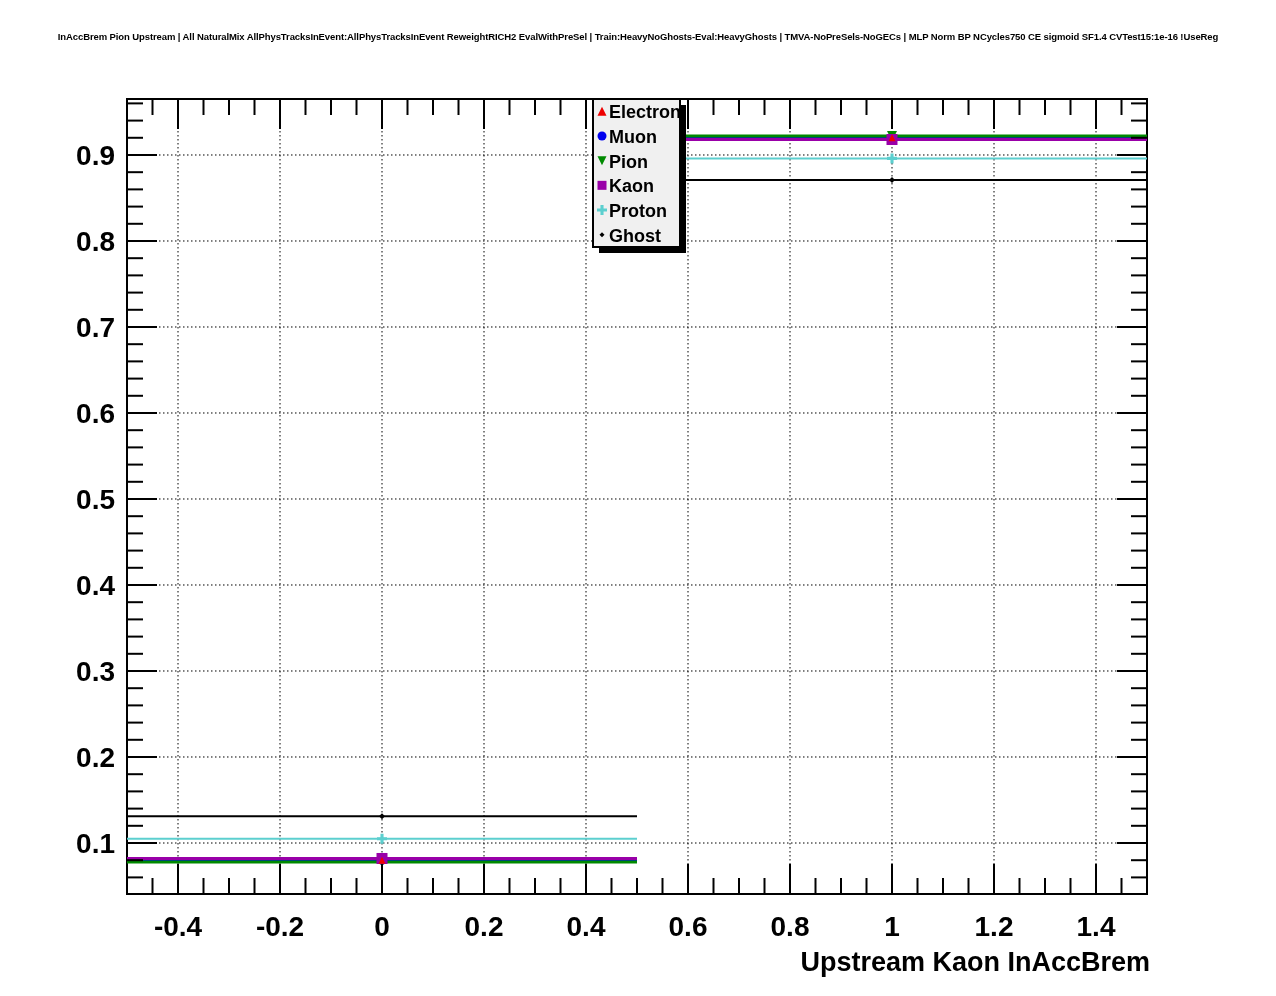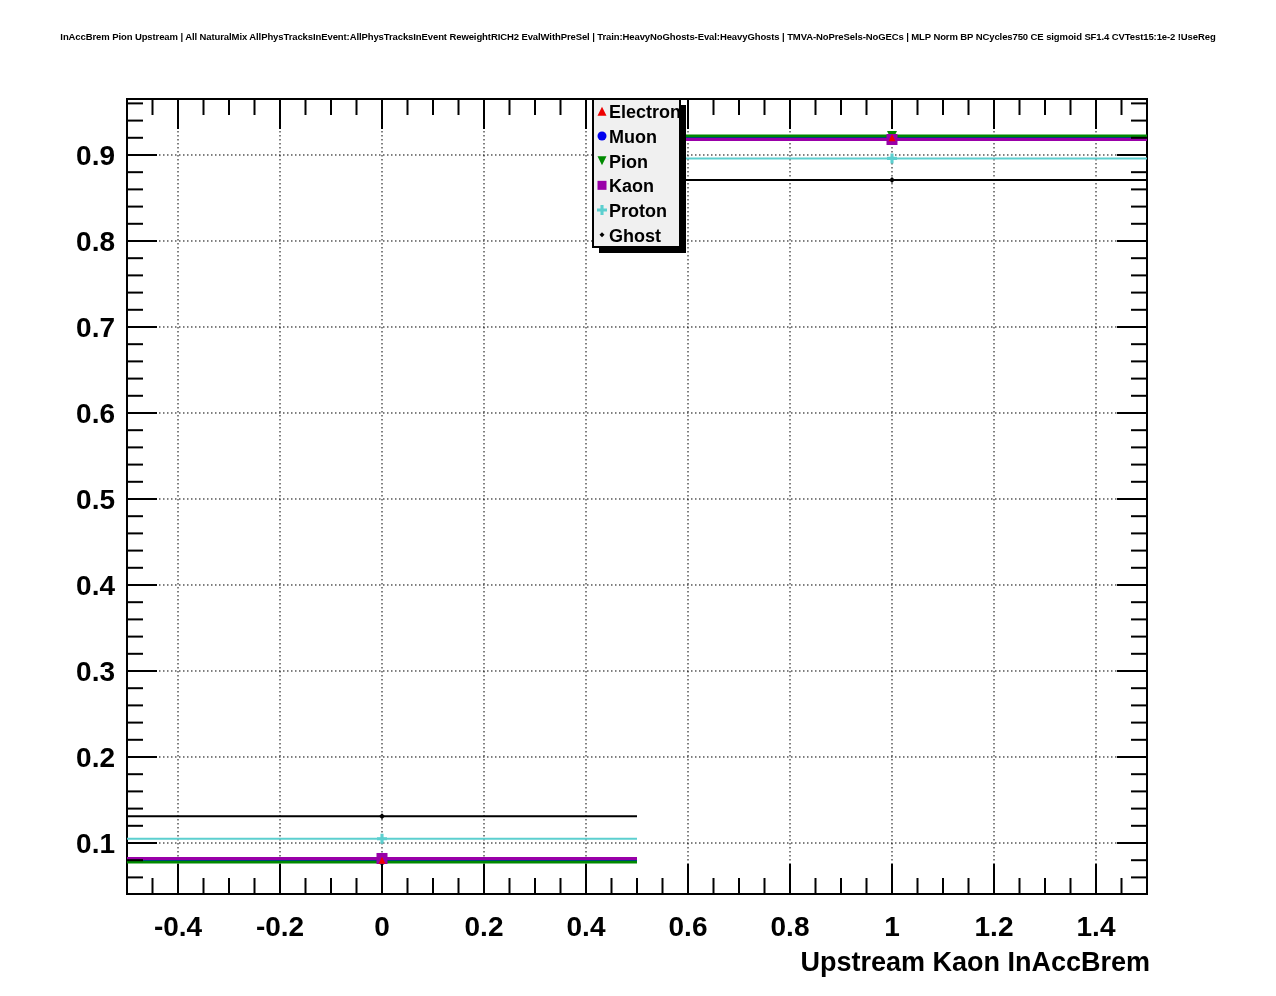--- a/index.html
+++ b/index.html
@@ -272,14 +272,14 @@
         <text x="609" y="167.66666666666666" class="legend-label">Pion</text>
         <rect x="597.5" y="180.83333333333331" width="9" height="9" fill="#9900a8"></rect>
         <text x="609" y="192.33333333333331" class="legend-label">Kaon</text>
         <polygon points="600.4375,205 603.5625,205 603.5625,208.4375 607,208.4375 607,211.5625 603.5625,211.5625 603.5625,215 600.4375,215 600.4375,211.5625 597,211.5625 597,208.4375 600.4375,208.4375" fill="#5ccfcf"></polygon>
         <text x="609" y="217" class="legend-label">Proton</text>
         <polygon points="602,232.16666666666666 604.5,234.66666666666666 602,237.16666666666666 599.5,234.66666666666666" fill="#000000"></polygon>
         <text x="609" y="241.66666666666666" class="legend-label">Ghost</text>
       </g>
     <text class="axis-title" x="1150" y="971" text-anchor="end">Upstream Kaon InAccBrem</text>
   </svg>
-  <div class="plot-title">InAccBrem Pion Upstream | All NaturalMix AllPhysTracksInEvent:AllPhysTracksInEvent ReweightRICH2 EvalWithPreSel | Train:HeavyNoGhosts-Eval:HeavyGhosts | TMVA-NoPreSels-NoGECs | MLP Norm BP NCycles750 CE sigmoid SF1.4 CVTest15:1e-2 !UseReg</div>
+  <div class="plot-title">InAccBrem Pion Upstream | All NaturalMix AllPhysTracksInEvent:AllPhysTracksInEvent ReweightRICH2 EvalWithPreSel | Train:HeavyNoGhosts-Eval:HeavyGhosts | TMVA-NoPreSels-NoGECs | MLP Norm BP NCycles750 CE sigmoid SF1.4 CVTest15:1e-16 !UseReg</div>
 </div>
 
 </body></html>

